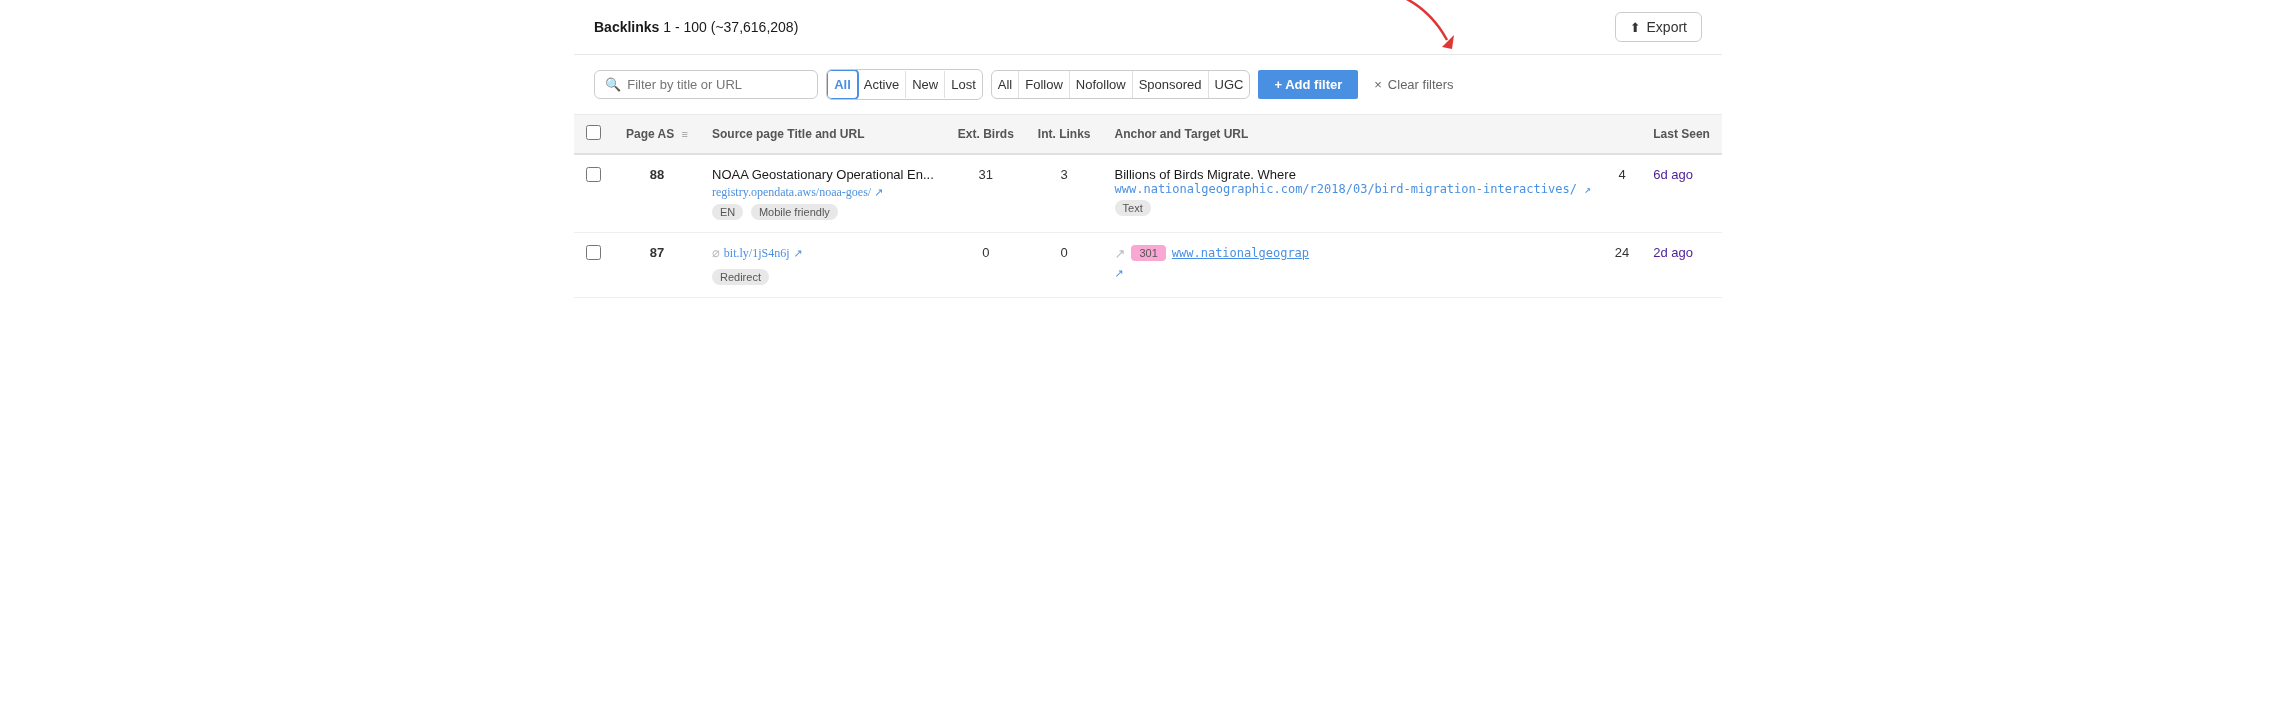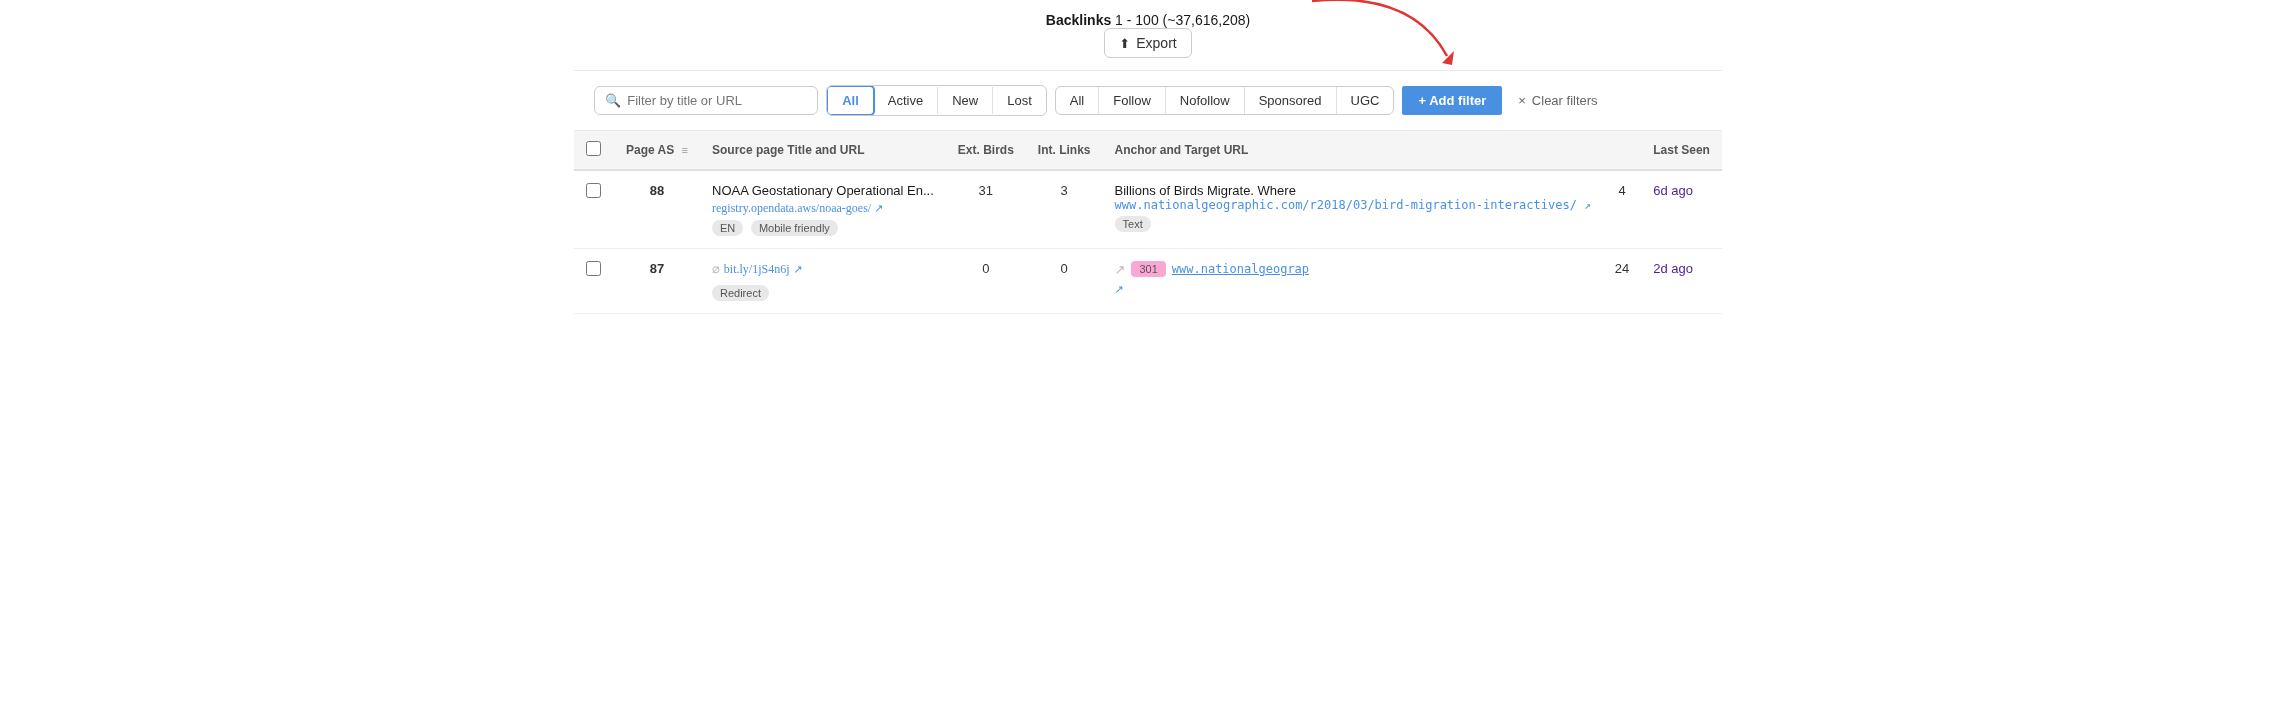--- a/index.html
+++ b/index.html
@@ -1,21 +1,21 @@
 <!DOCTYPE html>
 <html><head>
   <meta charset="utf-8">
   <style>
     * { box-sizing: border-box; margin: 0; padding: 0; }
     body { font-family: -apple-system, BlinkMacSystemFont, 'Segoe UI', Arial, sans-serif; font-size: 14px; background: #fff; color: #1a1a1a; }
 
     
     .header-row {
       display: flex; align-items: center; justify-content: space-between;
-      padding: 12px 20px; border-bottom: 1px solid #e8e8e8; flex-direction: column;
+      padding: 12px 20px; border-bottom: 1px solid #e8e8e8;
     }
     .export-btn {
       display: flex; align-items: center; gap: 6px;
       border: 1px solid #ccc; border-radius: 6px; padding: 6px 14px;
       background: #fff; cursor: pointer; font-size: 14px; color: #333;
     }
 
     
     .filter-row {
       display: flex; align-items: center; gap: 8px;
@@ -26,21 +26,21 @@
       border: 1px solid #ccc; border-radius: 6px; padding: 6px 10px; gap: 6px;
       background: #fff; min-width: 220px;
     }
     .search-wrap input {
       border: none; outline: none; font-size: 13px; color: #b91c1c; width: 180px; background: transparent;
     }
     .search-icon { color: #999; font-size: 13px; }
 
     .filter-group { display: flex; align-items: center; gap: 0; border: 1px solid #ccc; border-radius: 6px; overflow: hidden; background: #fff; }
     .filter-btn {
-      padding: 6px 14px; border: none; background: transparent; cursor: pointer;
+      padding: 6px 6px; border: none; background: transparent; cursor: pointer;
       font-size: 13px; color: #333; border-right: 1px solid #e0e0e0;
     }
     .filter-btn:last-child { border-right: none; }
     .filter-btn.active { background: #fff; border: 2px solid #4a90e2; border-radius: 5px; color: #4a90e2; font-weight: 600; margin: -1px; z-index: 1; }
 
     .filter-group2 { display: flex; align-items: center; gap: 0; border: 1px solid #ccc; border-radius: 6px; overflow: hidden; background: #fff; }
 
     .add-filter-btn {
       display: flex; align-items: center; gap: 6px;
       background: #4a90e2; color: #fff; border: none; border-radius: 2px;

